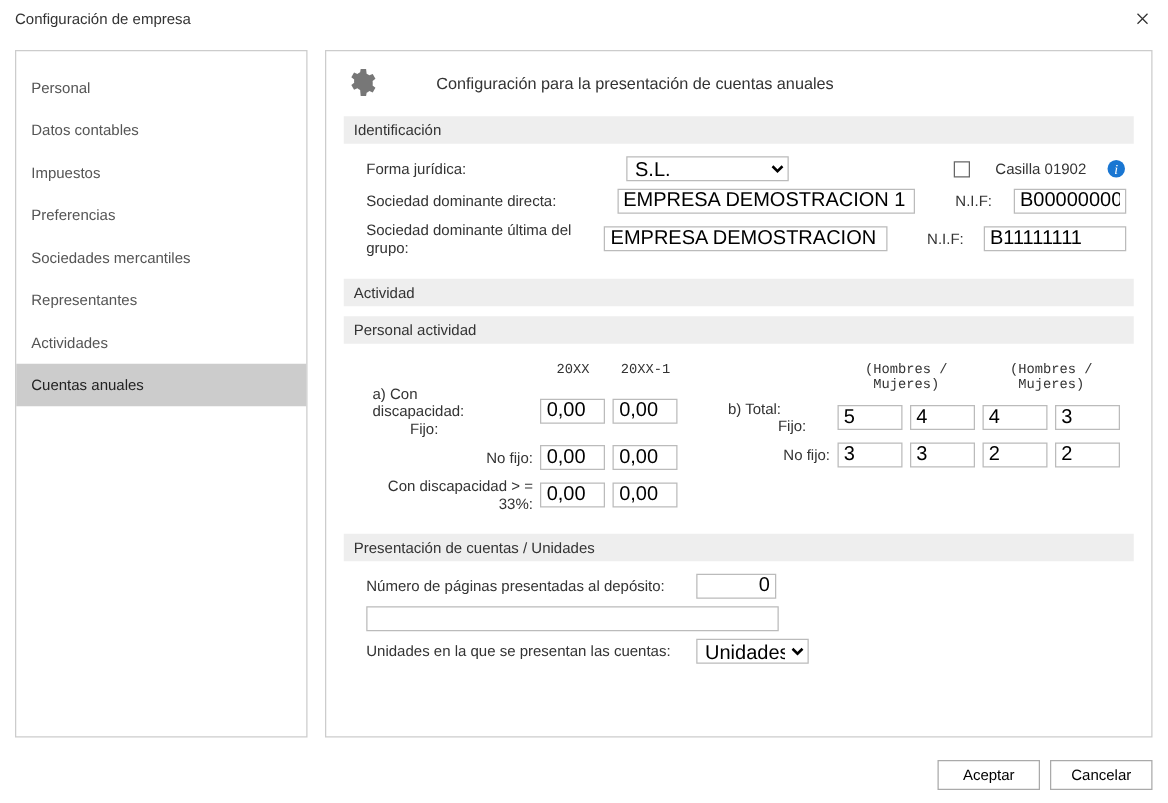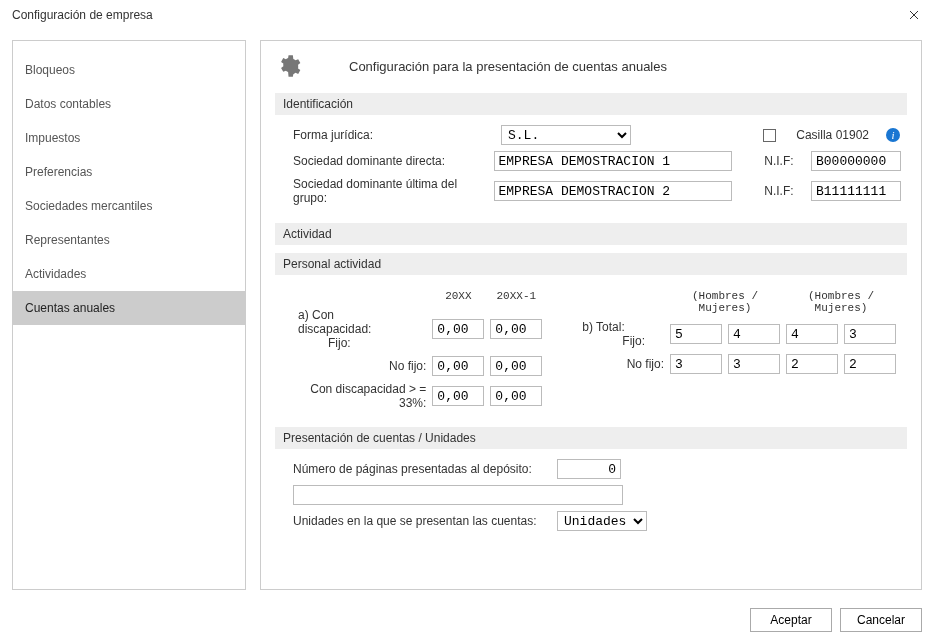--- a/index.html
+++ b/index.html
@@ -80,25 +80,25 @@
   }
   .row {
     display: flex;
     align-items: center;
     margin-bottom: 6px;
     gap: 16px;
   }
   .lbl { color: #333; }
   input[type=text], select {
     border: 1px solid #bbb;
-    font-size: 13px;
+    font-size: 16px;
     padding: 2px 4px;
     height: 20px;
     background: #fff;
-    font-family: Liberation Mono, monospace;
+    font-family: Liberation Sans, sans-serif;
   }
   select { padding: 1px 2px; }
   .num-input { text-align: left; width: 52px; }
   .num-input-70 { text-align: right; width: 64px; }
   .checkbox {
     width: 13px; height: 13px;
     border: 1px solid #666;
     display: inline-block;
     vertical-align: middle;
     margin-right: 4px;
@@ -143,21 +143,21 @@
     <span class="title">Configuración de empresa</span>
     <div class="close-btn">
       <svg viewBox="0 0 10 10">
           <path d="M1 1 L9 9 M9 1 L1 9" stroke="#333" stroke-width="1" fill="none"></path>
         </svg>
     </div>
   </div>
 
   <div class="body">
     <div class="sidebar">
-      <div class="sidebar-item"><span>Bloqueos</span></div>
+      <div class="sidebar-item"><span>Personal</span></div>
       <div class="sidebar-item"><span>Datos contables</span></div>
       <div class="sidebar-item"><span>Impuestos</span></div>
       <div class="sidebar-item"><span>Preferencias</span></div>
       <div class="sidebar-item"><span>Sociedades mercantiles</span></div>
       <div class="sidebar-item"><span>Representantes</span></div>
       <div class="sidebar-item"><span>Actividades</span></div>
       <div class="sidebar-item selected"><span>Cuentas anuales</span></div>
     </div>
 
     <div class="content">
@@ -188,21 +188,21 @@
           <input type="text" style="width: 248px;" value="EMPRESA DEMOSTRACION 1">
           <div style="flex:1"></div>
           <span class="lbl" style="width:32px">N.I.F:</span>
           <input type="text" style="width: 90px;" value="B00000000">
         </div>
         <div class="row">
           <span class="lbl" style="width:192px">Sociedad dominante última del grupo:</span>
           <input type="text" style="width: 248px;" value="EMPRESA DEMOSTRACION 2">
           <div style="flex:1"></div>
           <span class="lbl" style="width:32px">N.I.F:</span>
-          <input type="text" style="width: 90px;" value="B11111111">
+          <input type="text" style="width: 114px;" value="B11111111">
         </div>
       </div>
 
       <div class="section-header">Actividad</div>
 
       <div class="section-header">Personal actividad</div>
       <div class="section-body">
         <div class="personal-grid">
           <div class="col-a">
             <table>

